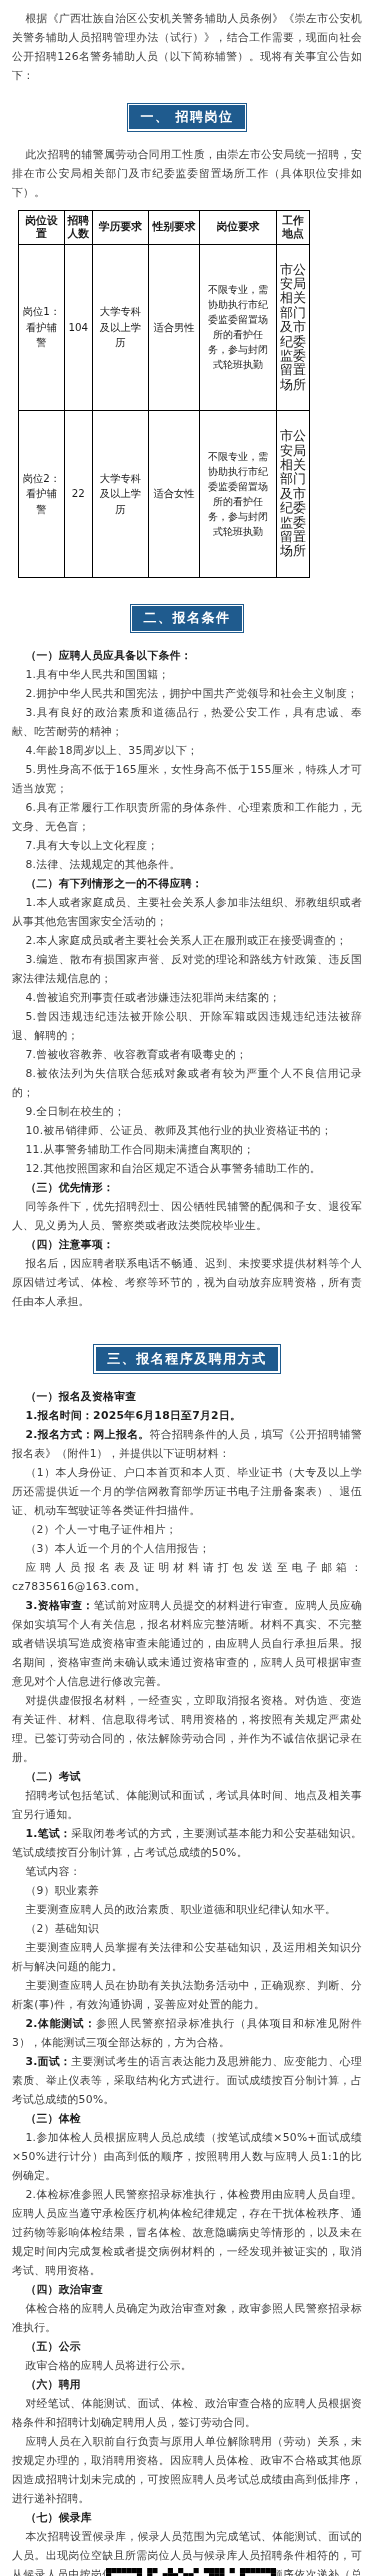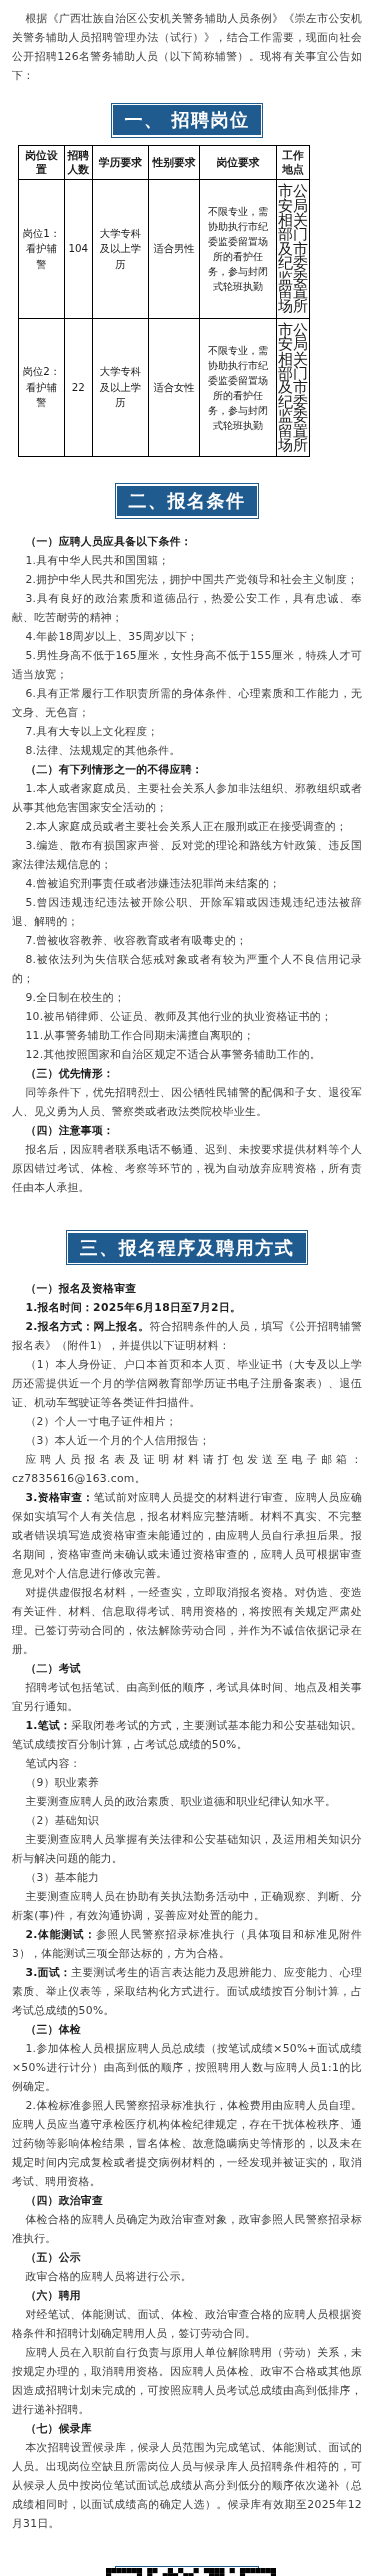--- a/index.html
+++ b/index.html
@@ -6,47 +6,48 @@
   html,body{margin:0;padding:0;background:#fff;}
   body{font-family:"DejaVu Sans","Liberation Sans",sans-serif;}
   .page{position:relative;width:374px;height:2844px;margin:0 auto;background:#fff;overflow:hidden;}
   .content{padding:9.3px 12px 0 12px;}
   .para{margin:0;text-indent:13.4px;text-align:justify;font-size:10.8px;line-height:19px;
         color:var(--txt);letter-spacing:0.3px;}
   .para.bold{font-weight:bold;color:var(--dark);}
   .para b{color:var(--dark);}
   .secbox{display:table;margin-left:auto;margin-right:auto;border:1px solid var(--blue);
           padding:1.5px;background:#fff;}
-  .secbox .inner{background:var(--blue);color:#fff;font-weight:bold;font-size:18px;
+  .secbox .inner{background:var(--blue);color:#fff;font-weight:bold;font-size:13px;
           padding:3.1px 11.3px;letter-spacing:1.5px;white-space:nowrap;}
   .mt34{margin-top:17.5px}.mt26{margin-top:13.4px}.mt50{margin-top:26px}
   .mt30{margin-top:33px}
   table.postable{border-collapse:collapse;margin:7.2px 5.2px 0 6.2px;width:292px;table-layout:fixed;}
   .postable th,.postable td{border:0.5px solid #000;text-align:center;vertical-align:middle;
           color:#1a1a1a;}
   .postable th{font-size:10.8px;font-weight:bold;padding:3.1px 1px;line-height:13.4px;}
   .postable td{font-size:10.3px;padding:6.2px 2.1px;line-height:15.5px;}
   .postable .c1{width:15.6%}.postable .c2{width:9.2%}.postable .c3{width:19.5%}
   .postable .c4{width:17.6%}.postable .c5{width:27%}.postable .c6{width:11.1%}
   .postable td:nth-child(5){font-size:10px;line-height:15px;padding:5.2px 3.1px;}
-  .postable td:nth-child(6){font-size:15px;line-height:14.4px;padding:4px 1px;}
+  .postable td:nth-child(6){font-size:13px;line-height:14.4px;padding:18px 1px;}
   .qr-wrap{position:absolute;left:106px;top:2568px;width:170px;height:170px;}
 </style>
 </head>
 <body>
 
 <div class="page">
   <div class="content">
 
     <p class="para">根据《广西壮族自治区公安机关警务辅助人员条例》《崇左市公安机关警务辅助人员招聘管理办法（试行）》，结合工作需要，现面向社会公开招聘126名警务辅助人员（以下简称辅警）。现将有关事宜公告如下：</p>
 
     <div class="secbox mt34">
       <div class="inner">一、 招聘岗位</div>
     </div>
 
+    <p class="para mt26">此次招聘的辅警属劳动合同用工性质，由崇左市公安局统一招聘，安排在市公安局相关部门及市纪委监委留置场所工作（具体职位安排如下）。</p>
 
     <table class="postable">
       <thead>
           <tr id="pt-head">
             <th class="c1">岗位设置</th>
             <th class="c2">招聘人数</th>
             <th class="c3">学历要求</th>
             <th class="c4">性别要求</th>
             <th class="c5">岗位要求</th>
             <th class="c6">工作地点</th>
@@ -110,28 +111,27 @@
         <p class="para bold">（一）报名及资格审查</p>
         <p class="para bold">1.报名时间：2025年6月18日至7月2日。</p>
         <p class="para"><b>2.报名方式：网上报名。</b>符合招聘条件的人员，填写《公开招聘辅警报名表》（附件1），并提供以下证明材料：</p>
         <p class="para">（1）本人身份证、户口本首页和本人页、毕业证书（大专及以上学历还需提供近一个月的学信网教育部学历证书电子注册备案表）、退伍证、机动车驾驶证等各类证件扫描件。</p>
         <p class="para">（2）个人一寸电子证件相片；</p>
         <p class="para">（3）本人近一个月的个人信用报告；</p>
         <p class="para">应聘人员报名表及证明材料请打包发送至电子邮箱：cz7835616@163.com。</p>
         <p class="para"><b>3.资格审查：</b>笔试前对应聘人员提交的材料进行审查。应聘人员应确保如实填写个人有关信息，报名材料应完整清晰。材料不真实、不完整或者错误填写造成资格审查未能通过的，由应聘人员自行承担后果。报名期间，资格审查尚未确认或未通过资格审查的，应聘人员可根据审查意见对个人信息进行修改完善。</p>
         <p class="para">对提供虚假报名材料，一经查实，立即取消报名资格。对伪造、变造有关证件、材料、信息取得考试、聘用资格的，将按照有关规定严肃处理。已签订劳动合同的，依法解除劳动合同，并作为不诚信依据记录在册。</p>
         <p class="para bold">（二）考试</p>
-        <p class="para">招聘考试包括笔试、由高到低的顺序，考试具体时间、地点及相关事宜另行通知。</p>
+        <p class="para">招聘考试包括笔试、体能测试和面试，考试具体时间、地点及相关事宜另行通知。</p>
         <p class="para"><b>1.笔试：</b>采取闭卷考试的方式，主要测试基本能力和公安基础知识。笔试成绩按百分制计算，占考试总成绩的50%。</p>
         <p class="para">笔试内容：</p>
         <p class="para">（9）职业素养</p>
         <p class="para">主要测查应聘人员的政治素质、职业道德和职业纪律认知水平。</p>
         <p class="para">（2）基础知识</p>
         <p class="para">主要测查应聘人员掌握有关法律和公安基础知识，及运用相关知识分析与解决问题的能力。</p>
-        <p class="para">（3）基本能力</p>
         <p class="para">主要测查应聘人员在协助有关执法勤务活动中，正确观察、判断、分析案(事)件，有效沟通协调，妥善应对处置的能力。</p>
         <p class="para"><b>2.体能测试：</b>参照人民警察招录标准执行（具体项目和标准见附件3），体能测试三项全部达标的，方为合格。</p>
         <p class="para"><b>3.面试：</b>主要测试考生的语言表达能力及思辨能力、应变能力、心理素质、举止仪表等，采取结构化方式进行。面试成绩按百分制计算，占考试总成绩的50%。</p>
         <p class="para bold">（三）体检</p>
         <p class="para">1.参加体检人员根据应聘人员总成绩（按笔试成绩×50%+面试成绩×50%进行计分）由高到低的顺序，按照聘用人数与应聘人员1:1的比例确定。</p>
         <p class="para">2.体检标准参照人民警察招录标准执行，体检费用由应聘人员自理。应聘人员应当遵守承检医疗机构体检纪律规定，存在干扰体检秩序、通过药物等影响体检结果，冒名体检、故意隐瞒病史等情形的，以及未在规定时间内完成复检或者提交病例材料的，一经发现并被证实的，取消考试、聘用资格。</p>
         <p class="para bold">（四）政治审查</p>
         <p class="para">体检合格的应聘人员确定为政治审查对象，政审参照人民警察招录标准执行。</p>
         <p class="para bold">（五）公示</p>
         <p class="para">政审合格的应聘人员将进行公示。</p>

